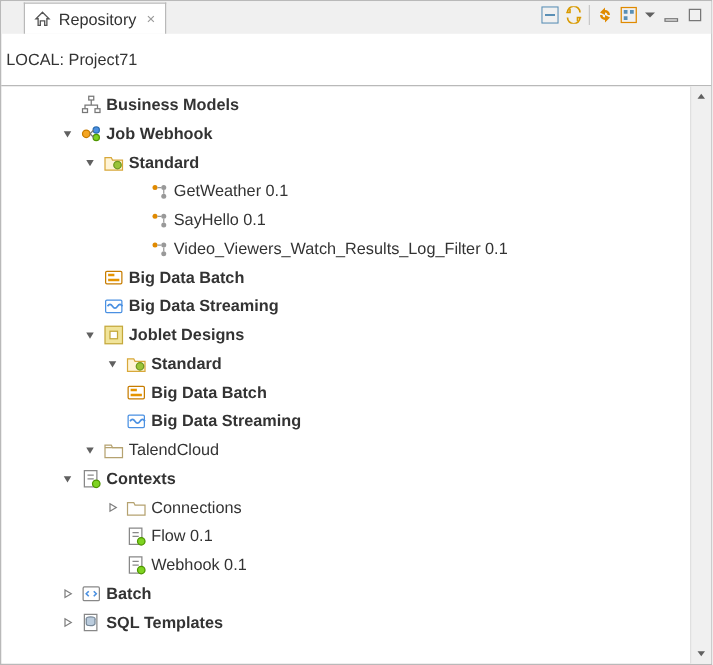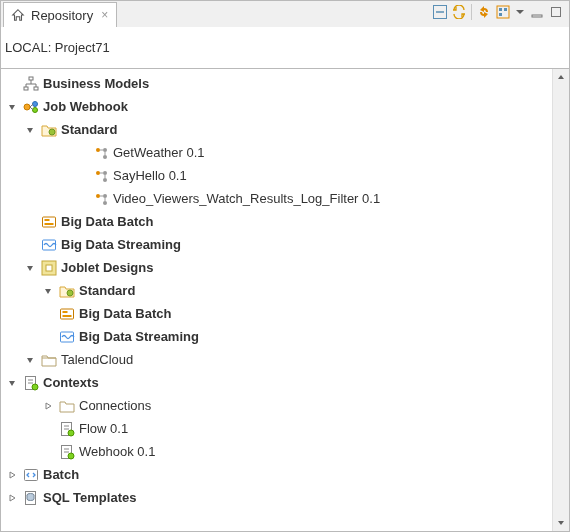--- a/index.html
+++ b/index.html
@@ -30,21 +30,21 @@
     position: relative;
   }
   .tab {
     height: 24px;
     display: flex;
     align-items: center;
     padding: 0 8px 0 6px;
     background: #fff;
     border: 1px solid #b9b9b9;
     border-bottom: none;
-    margin-left: 2px;
+    margin-left: 18px;
     gap: 5px;
     position: relative;
   }
   .tab svg { flex: none; }
   .tab .close {
     font-size: 12px;
     color: #999;
     margin-left: 3px;
   }
   .toolbar {
@@ -62,20 +62,21 @@
   .path {
     padding: 13px 4px;
     border-bottom: 1px solid #b9b9b9;
     font-size: 13px;
   }
   .tree-wrap {
     flex: 1;
     display: flex;
     overflow: hidden;
     position: relative;
+    padding-left: 42px;
   }
   .tree {
     flex: 1;
     overflow: auto;
     padding: 3px 0 0 0;
   }
   .scrollbar {
     width: 16px;
     background: #f0f0f0;
     border-left: 1px solid #e0e0e0;
@@ -114,21 +115,21 @@
     width: 16px;
     height: 16px;
     flex: none;
     display:flex; align-items:center; justify-content:center;
   }
   .label { color:#333; }
   .bold { font-weight:600; }
   .ind0 { padding-left: 4px; }
   .ind1 { padding-left: 22px; }
   .ind2 { padding-left: 40px; }
-  .ind3 { padding-left: 58px; margin-left: 16px; }
+  .ind3 { padding-left: 58px; }
 </style>
 </head>
 <body>
 
 <div class="view">
   <div class="tabbar">
     <div class="tab">
       <span class="icon">
         <svg width="14" height="14" viewBox="0 0 16 16">
             <path d="M8 2 L14 8 L12 8 L12 14 L10 14 L10 10 L6 10 L6 14 L4 14 L4 8 L2 8 Z" fill="none" stroke="#555" stroke-width="1.2"></path>

